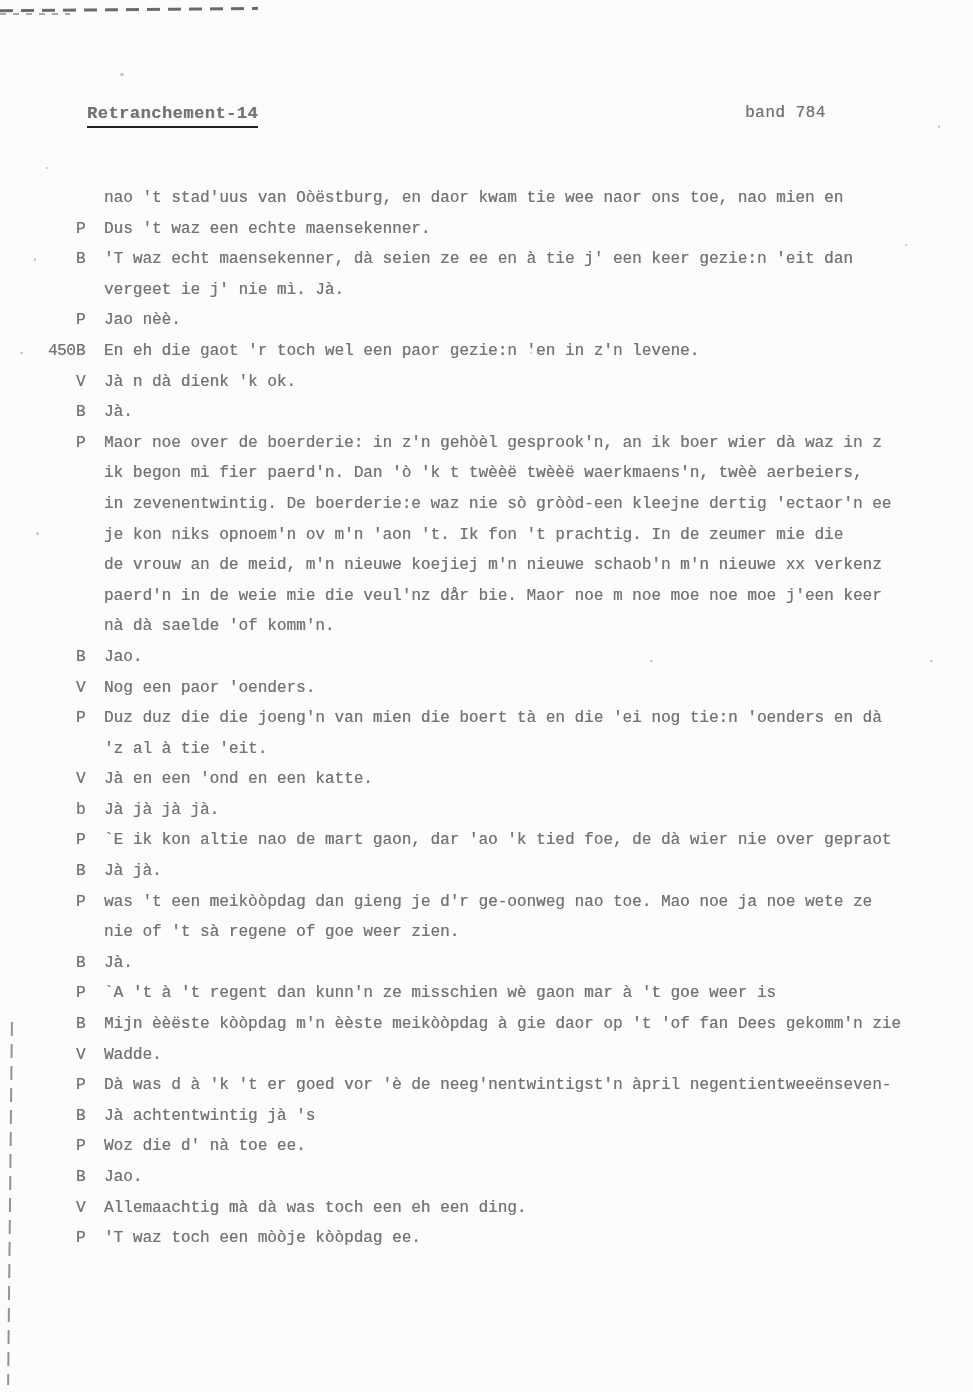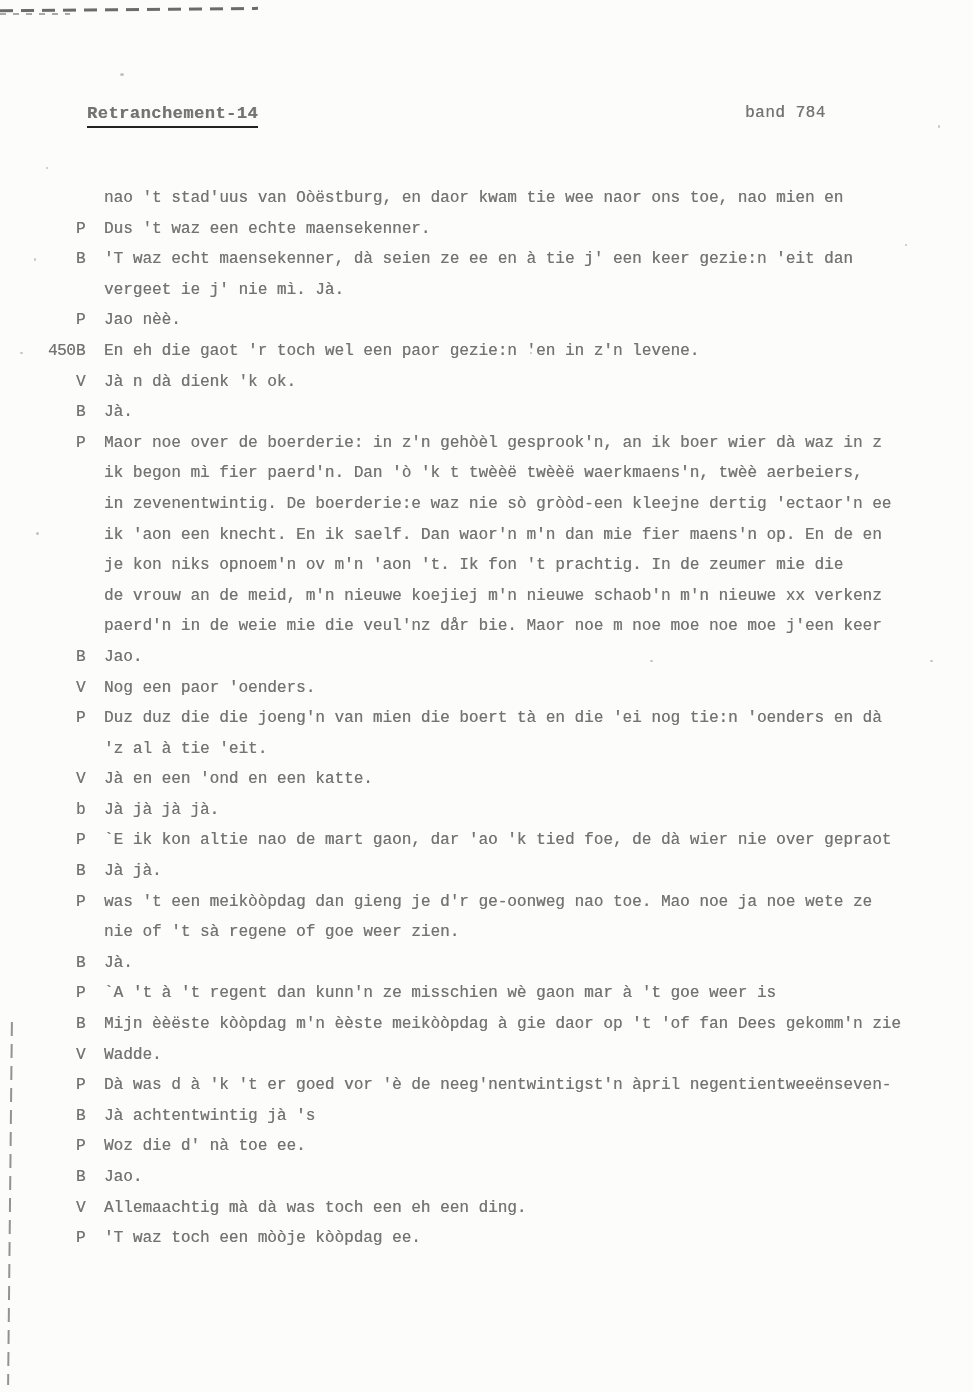--- a/index.html
+++ b/index.html
@@ -86,24 +86,24 @@
       <div class="row"><span class="cell-m"></span><span class="cell-s">P</span><span class="cell-t">Dus 't waz een echte maensekenner.</span></div>
       <div class="row"><span class="cell-m"></span><span class="cell-s">B</span><span class="cell-t">'T waz echt maensekenner, dà seien ze ee en à tie j' een keer gezie:n 'eit dan</span></div>
       <div class="row"><span class="cell-m"></span><span class="cell-s"></span><span class="cell-t">vergeet ie j' nie mì. Jà.</span></div>
       <div class="row"><span class="cell-m"></span><span class="cell-s">P</span><span class="cell-t">Jao nèè.</span></div>
       <div class="row"><span class="cell-m">450</span><span class="cell-s">B</span><span class="cell-t">En eh die gaot 'r toch wel een paor gezie:n 'en in z'n levene.</span></div>
       <div class="row"><span class="cell-m"></span><span class="cell-s">V</span><span class="cell-t">Jà n dà dienk 'k ok.</span></div>
       <div class="row"><span class="cell-m"></span><span class="cell-s">B</span><span class="cell-t">Jà.</span></div>
       <div class="row"><span class="cell-m"></span><span class="cell-s">P</span><span class="cell-t">Maor noe over de boerderie: in z'n gehòèl gesprook'n, an ik boer wier dà waz in z</span></div>
       <div class="row"><span class="cell-m"></span><span class="cell-s"></span><span class="cell-t">ik begon mì fier paerd'n. Dan 'ò 'k t twèèë twèèë waerkmaens'n, twèè aerbeiers,</span></div>
       <div class="row"><span class="cell-m"></span><span class="cell-s"></span><span class="cell-t">in zevenentwintig. De boerderie:e waz nie sò gròòd-een kleejne dertig 'ectaor'n ee</span></div>
-      <div class="row"><span class="cell-m"></span><span class="cell-s"></span><span class="cell-t">ik 'aon een knecht. En ik saelf. Dan waor'n m'n dan mie fier maens'n op. En de en</span></div>
       <div class="row"><span class="cell-m"></span><span class="cell-s"></span><span class="cell-t">je kon niks opnoem'n ov m'n 'aon 't. Ik fon 't prachtig. In de zeumer mie die</span></div>
       <div class="row"><span class="cell-m"></span><span class="cell-s"></span><span class="cell-t">de vrouw an de meid, m'n nieuwe koejiej m'n nieuwe schaob'n m'n nieuwe xx verkenz</span></div>
       <div class="row"><span class="cell-m"></span><span class="cell-s"></span><span class="cell-t">paerd'n in de weie mie die veul'nz dår bie. Maor noe m noe moe noe moe j'een keer</span></div>
+      <div class="row"><span class="cell-m"></span><span class="cell-s"></span><span class="cell-t">nà dà saelde 'of komm'n.</span></div>
       <div class="row"><span class="cell-m"></span><span class="cell-s">B</span><span class="cell-t">Jao.</span></div>
       <div class="row"><span class="cell-m"></span><span class="cell-s">V</span><span class="cell-t">Nog een paor 'oenders.</span></div>
       <div class="row"><span class="cell-m"></span><span class="cell-s">P</span><span class="cell-t">Duz duz die die joeng'n van mien die boert tà en die 'ei nog tie:n 'oenders en dà</span></div>
       <div class="row"><span class="cell-m"></span><span class="cell-s"></span><span class="cell-t">'z al à tie 'eit.</span></div>
       <div class="row"><span class="cell-m"></span><span class="cell-s">V</span><span class="cell-t">Jà en een 'ond en een katte.</span></div>
       <div class="row"><span class="cell-m"></span><span class="cell-s">b</span><span class="cell-t">Jà jà jà jà.</span></div>
       <div class="row"><span class="cell-m"></span><span class="cell-s">P</span><span class="cell-t">`E ik kon altie nao de mart gaon, dar 'ao 'k tied foe, de dà wier nie over gepraot</span></div>
       <div class="row"><span class="cell-m"></span><span class="cell-s">B</span><span class="cell-t">Jà jà.</span></div>
       <div class="row"><span class="cell-m"></span><span class="cell-s">P</span><span class="cell-t">was 't een meikòòpdag dan gieng je d'r ge-oonweg nao toe. Mao noe ja noe wete ze</span></div>
       <div class="row"><span class="cell-m"></span><span class="cell-s"></span><span class="cell-t">nie of 't sà regene of goe weer zien.</span></div>

